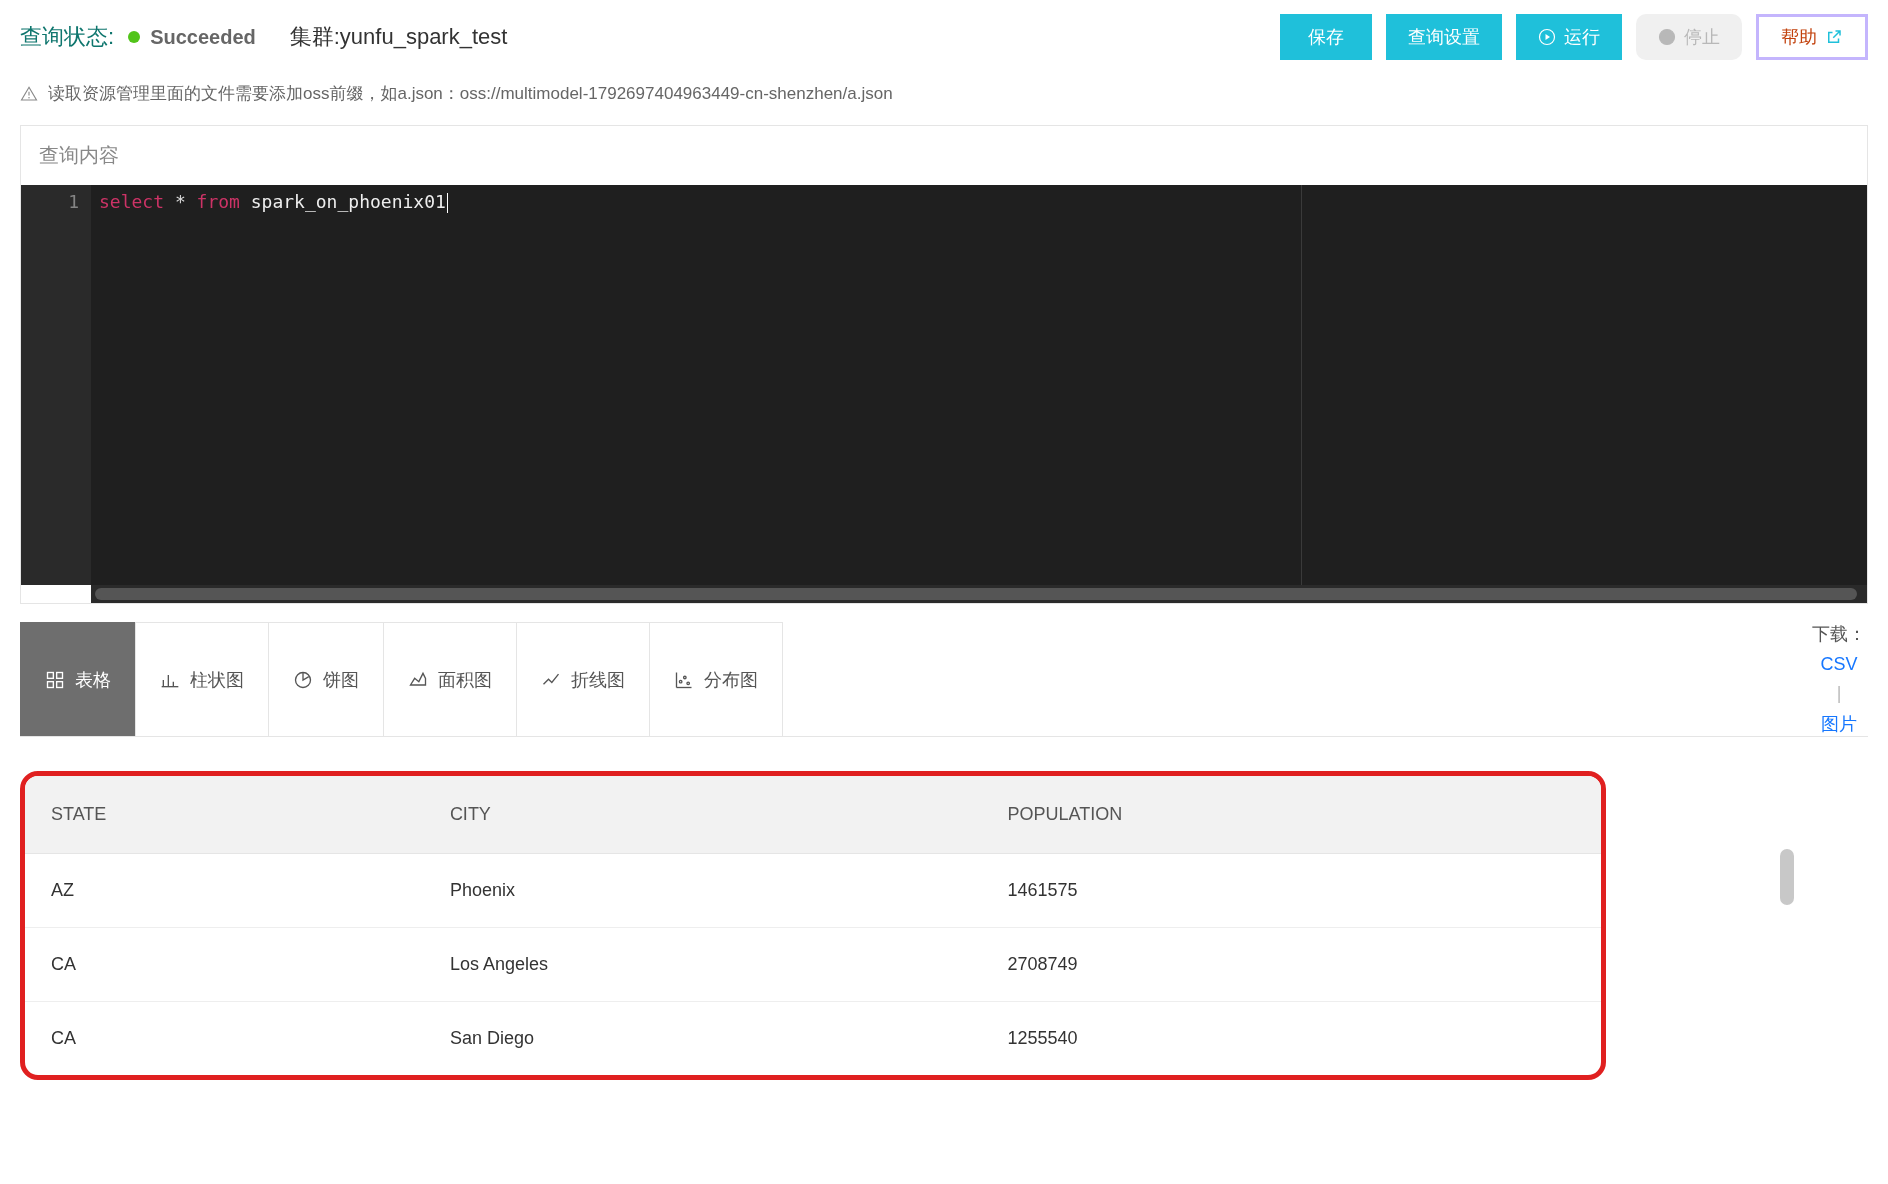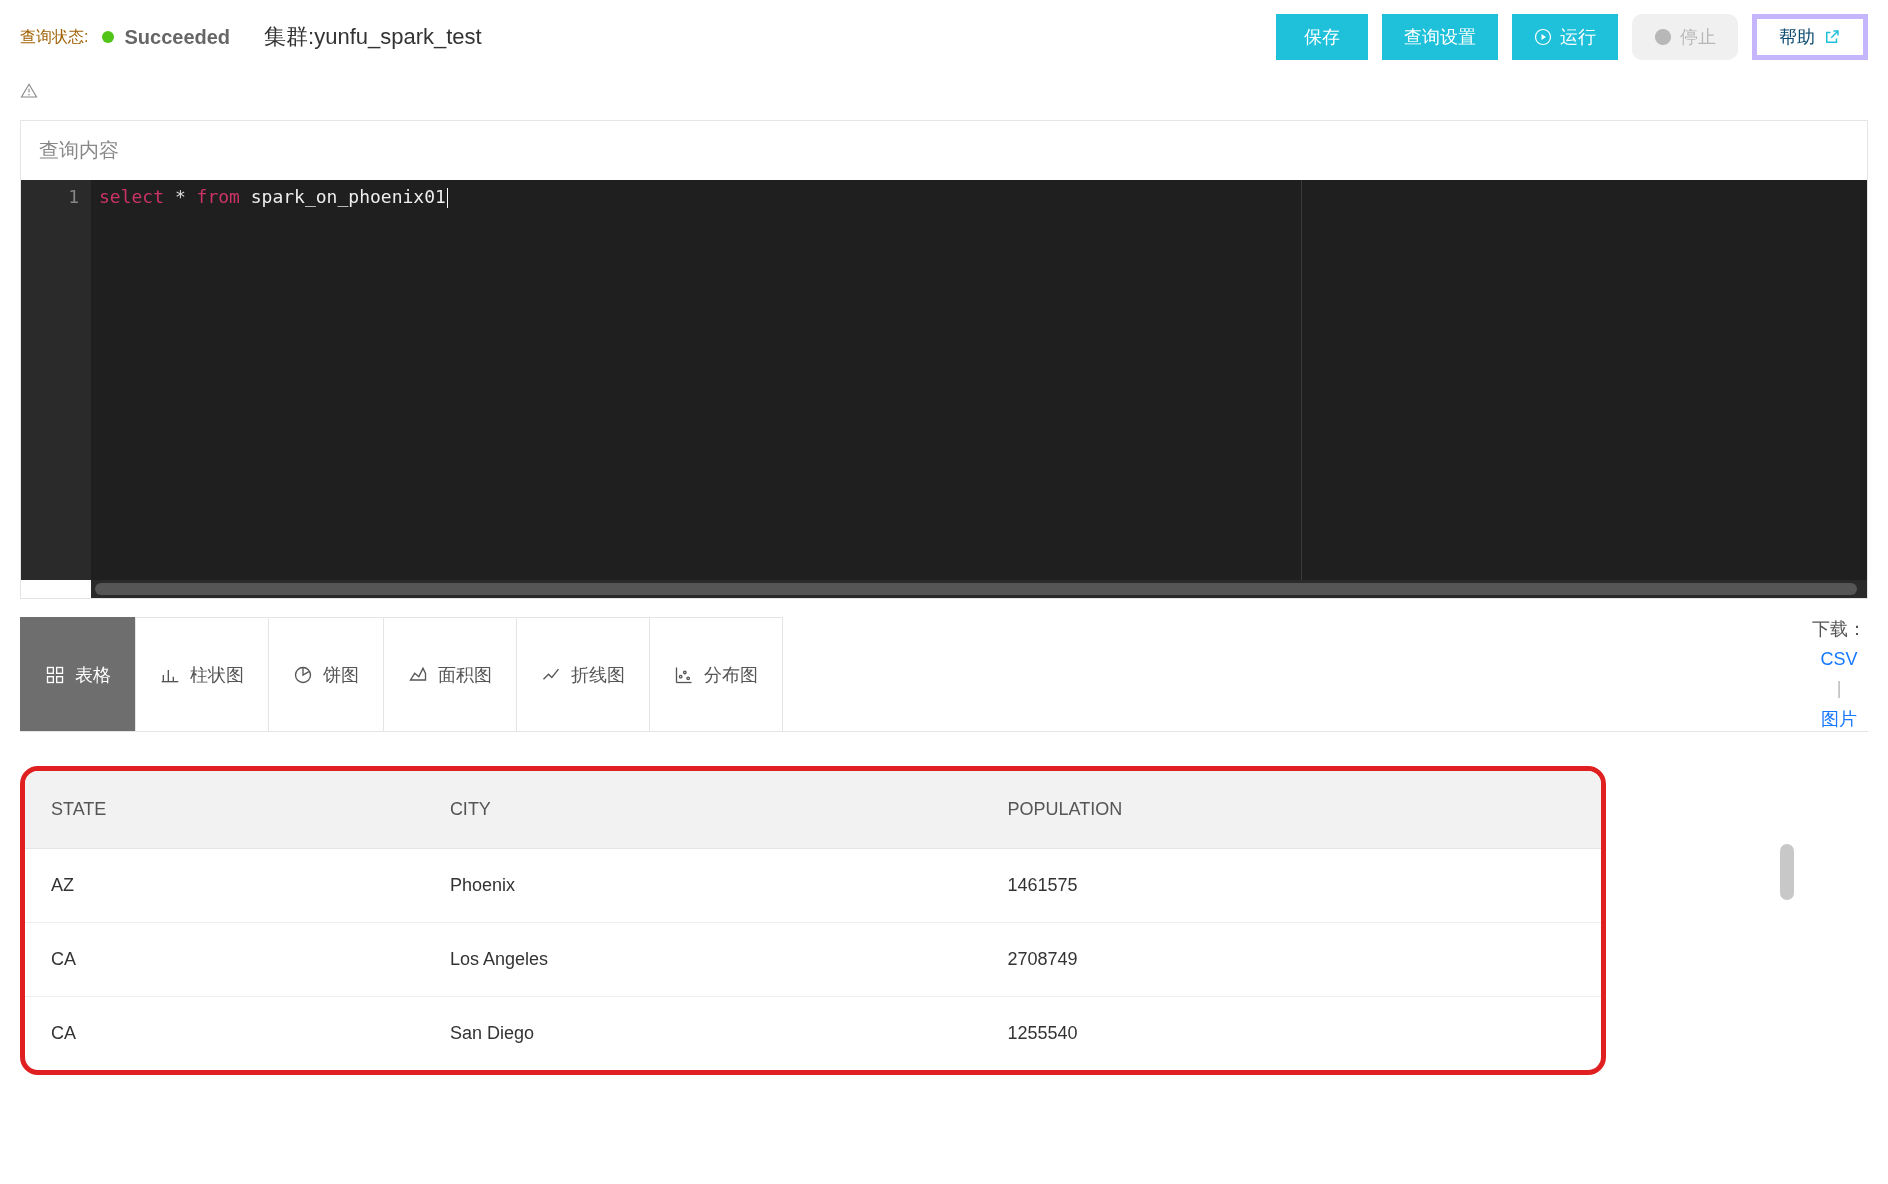--- a/index.html
+++ b/index.html
@@ -11,22 +11,22 @@
     width: 1888px;
   }
 
   
   .header-row {
     display: flex;
     align-items: center;
     padding: 14px 20px 14px 20px;
   }
   .status-label {
-    font-size: 16px;
-    color: #a16207;
+    font-size: 22px;
+    color: #0f766e;
     margin-right: 14px;
   }
   .status-dot {
     display: inline-block;
     width: 12px; height: 12px;
     border-radius: 50%;
     background: #52c41a;
     margin-right: 10px;
     vertical-align: middle;
   }
@@ -58,22 +58,22 @@
   }
   .btn.with-icon { gap: 8px; }
   .btn.disabled {
     background: #f0f0f0;
     color: #b8b8b8;
     cursor: not-allowed;
     border-radius: 10px;
   }
   .btn.outline {
     background: #fff;
-    color: #0c4a6e;
-    border: 5px solid #c4b5fd;
+    color: #c2410c;
+    border: 3px solid #c4b5fd;
   }
   .btn svg { width: 18px; height: 18px; }
   .btn.disabled svg circle, .btn.disabled svg rect { stroke: #b8b8b8; fill:#b8b8b8; }
 
   
   .info-bar {
     display: flex;
     align-items: center;
     padding: 8px 20px 16px 20px;
     color: #666;
@@ -266,20 +266,21 @@
       </svg>
   </button>
 </div>
 
 <div class="info-bar">
   <svg viewBox="0 0 24 24">
       <path d="M12 3 L22 20 H2 Z" fill="none" stroke="#888" stroke-width="1.5"></path>
       <line x1="12" y1="9" x2="12" y2="14" stroke="#888" stroke-width="1.5"></line>
       <circle cx="12" cy="17" r="1" fill="#888"></circle>
     </svg>
+  <span>读取资源管理里面的文件需要添加oss前缀，如a.json：oss://multimodel-1792697404963449-cn-shenzhen/a.json</span>
 </div>
 
 <div class="editor-wrap">
   <div class="editor-title">查询内容</div>
   <div class="code-area">
     <div class="gutter">
       <div>1</div>
     </div>
     <div class="code-lines">
       <span class="kw">select</span>

